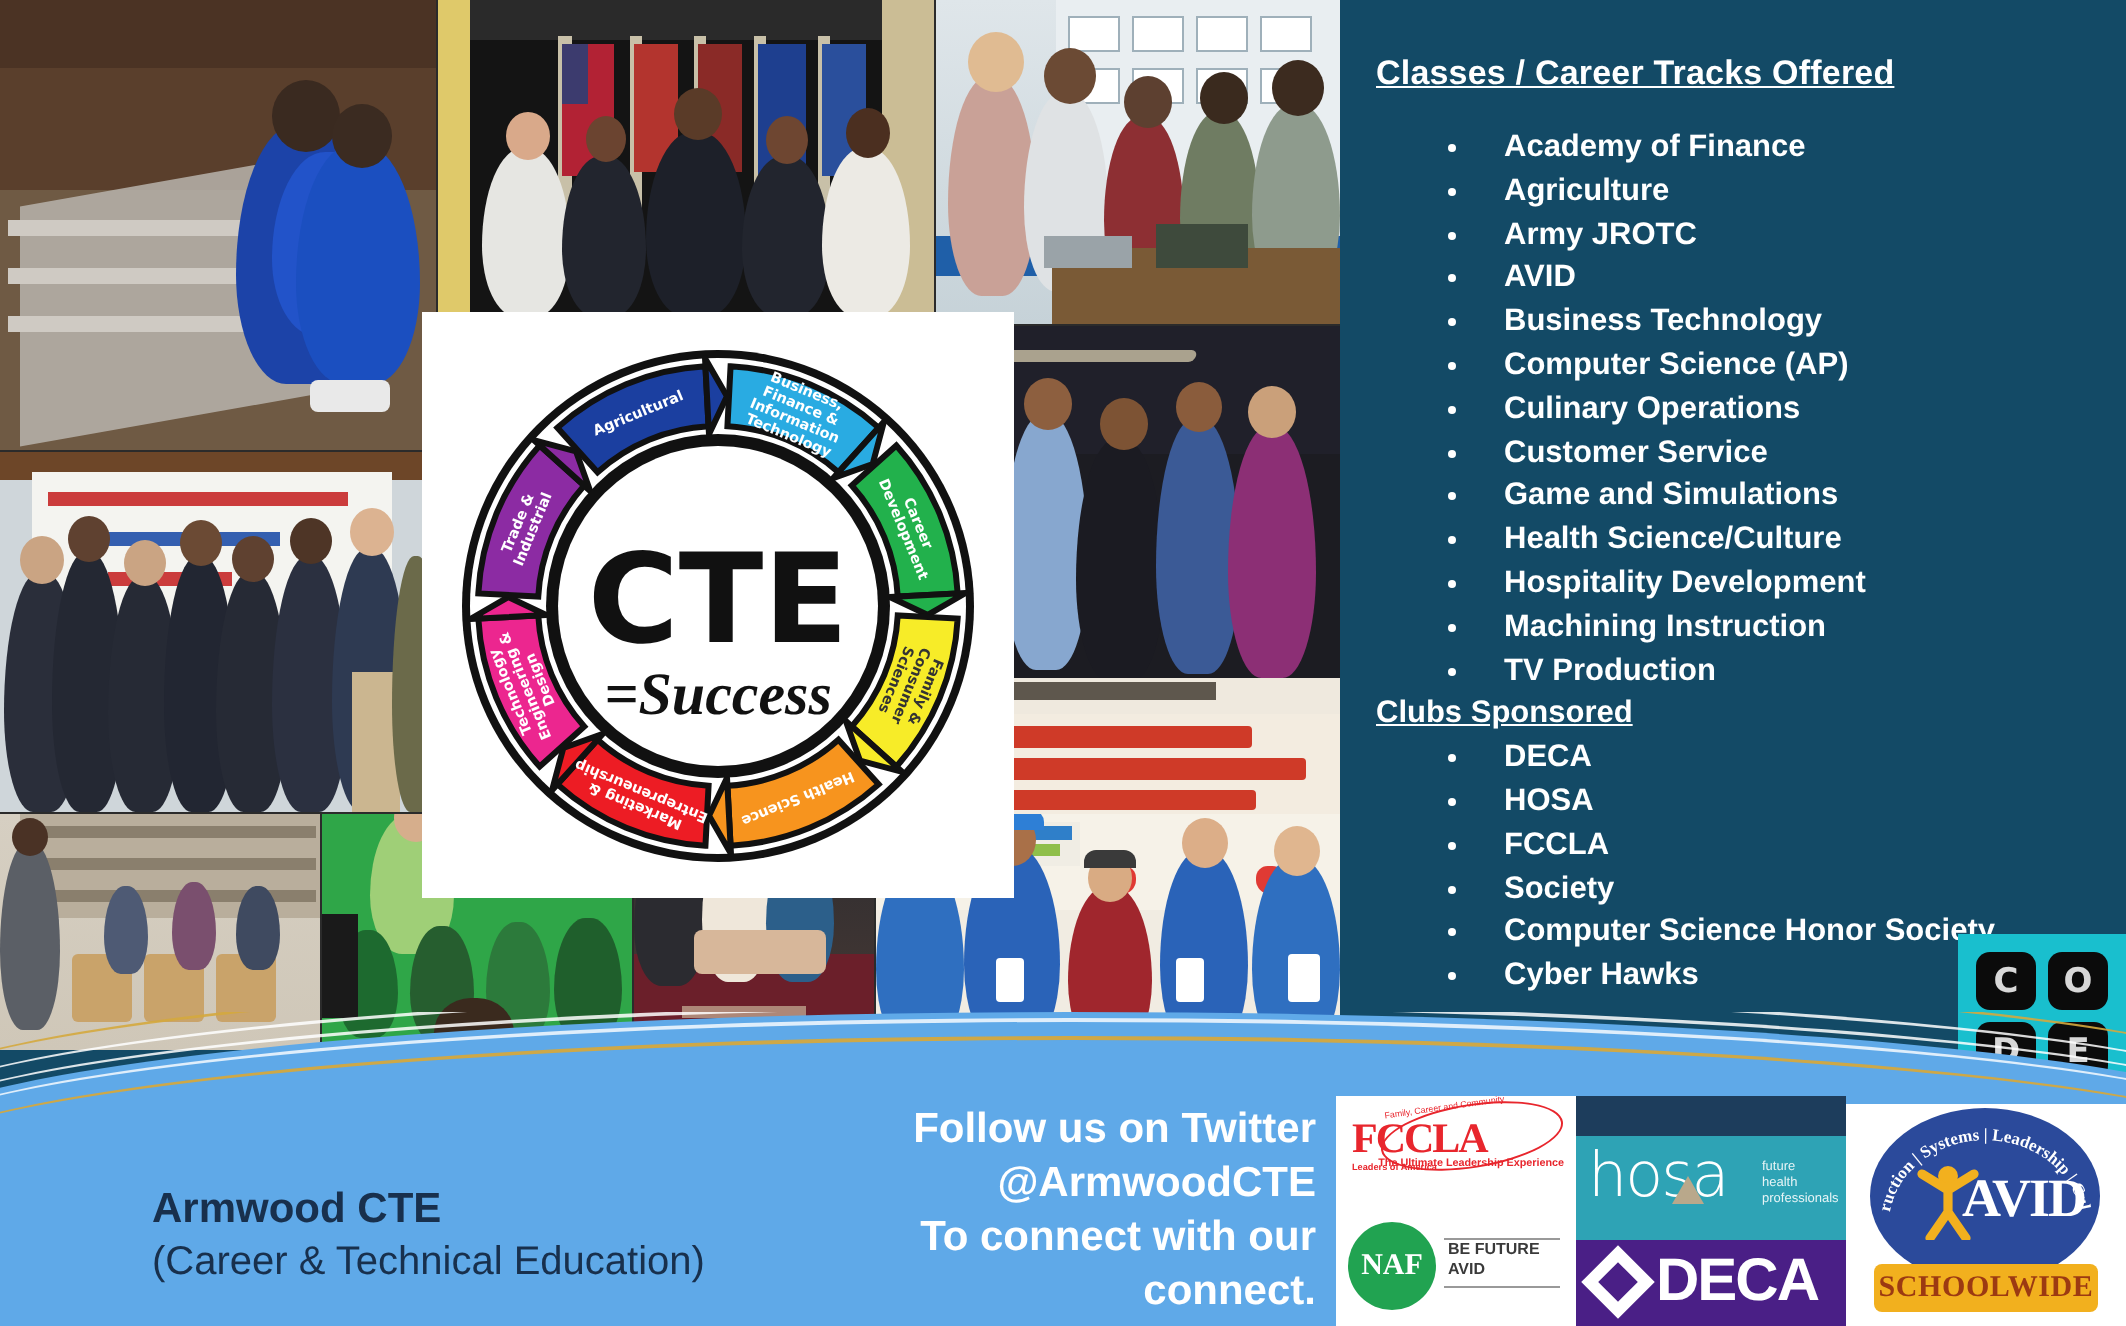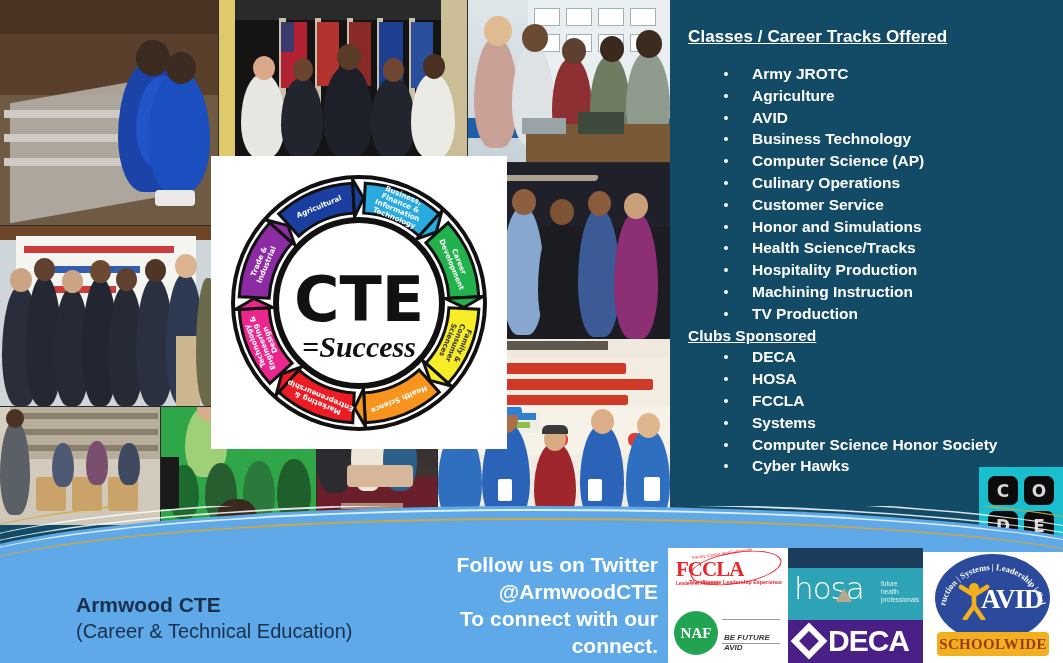--- a/index.html
+++ b/index.html
@@ -79,22 +79,22 @@
   .fccla-ell{position:absolute;left:22px;top:4px;width:90px;height:30px;border:1.6px solid #e8262d;
              border-radius:50%;transform:rotate(-9deg);}
   .fccla-sub{position:absolute;right:6px;top:31px;font-size:5.4px;font-weight:bold;color:#e8262d;
              line-height:6.6px;text-align:right;}
   .fccla-top{position:absolute;left:24px;top:3px;font-size:4.4px;color:#e8262d;transform:rotate(-8deg);}
   .fccla-left{position:absolute;left:8px;top:33px;font-size:4.6px;color:#e8262d;font-weight:bold;}
 
   .naf-c{position:absolute;left:6px;top:8px;width:44px;height:44px;border-radius:50%;background:#21a351;
          display:flex;align-items:center;justify-content:center;color:#fff;font-weight:bold;font-size:15px;
          font-family:"Liberation Serif",serif;}
-  .naf-t{position:absolute;left:56px;top:30px;font-size:8px;font-weight:bold;color:#3a3a3a;
-         line-height:9.5px;font-style:italic;}
+  .naf-t{position:absolute;left:56px;top:17px;font-size:8px;font-weight:bold;color:#3a3a3a;
+         line-height:9.5px;}
   .naf-rule{position:absolute;left:54px;top:16px;width:58px;height:1px;background:#999;}
   .naf-rule2{position:absolute;left:54px;top:40px;width:58px;height:1px;background:#999;}
 
   .hosa-top{position:absolute;left:0;top:0;width:135px;height:20px;background:#1d3d5c;}
   .hosa-band{position:absolute;left:0;top:20px;width:135px;height:52px;background:#2ea3b5;}
   .hosa-w{position:absolute;left:6px;top:22px;font-size:31px;color:#fff;font-weight:300;
           font-family:"DejaVu Sans",sans-serif;letter-spacing:-1px;}
   .hosa-tri{position:absolute;left:48px;top:40px;width:0;height:0;border-left:8px solid transparent;
             border-right:8px solid transparent;border-bottom:14px solid #b9a88b;}
   .hosa-sub{position:absolute;left:93px;top:32px;font-size:6.5px;color:#e6f4f6;line-height:8px;}
@@ -348,37 +348,38 @@
           <text x="132" y="150" text-anchor="middle" font-family="&quot;DejaVu Sans&quot;,sans-serif" font-size="62" font-weight="bold" fill="#111">CTE</text>
           <text x="132" y="186" text-anchor="middle" font-family="&quot;Liberation Serif&quot;,serif" font-size="30" font-style="italic" font-weight="bold" fill="#111">=Success</text>
         </svg>
       </div>
     </div>
   </div>
 
   <div class="panel">
     <div class="panel-head">Classes / Career Tracks Offered</div>
     <div class="list" id="panel-list" style="top:63px">
+        <div class="li">Academy of Finance</div>
+        <div class="li">Agriculture</div>
         <div class="li">Army JROTC</div>
-        <div class="li">Agriculture</div>
         <div class="li">AVID</div>
         <div class="li">Business Technology</div>
         <div class="li">Computer Science (AP)</div>
         <div class="li">Culinary Operations</div>
         <div class="li">Customer Service</div>
-        <div class="li">Honor and Simulations</div>
-        <div class="li">Health Science/Tracks</div>
-        <div class="li">Hospitality Production</div>
+        <div class="li">Game and Simulations</div>
+        <div class="li">Health Science/Culture</div>
+        <div class="li">Hospitality Development</div>
         <div class="li">Machining Instruction</div>
         <div class="li">TV Production</div>
         <div class="subhead">Clubs Sponsored</div>
         <div class="li" style="padding-right: 18px;">DECA</div>
         <div class="li" style="padding-right: 18px;">HOSA</div>
         <div class="li" style="padding-right: 18px;">FCCLA</div>
-        <div class="li" style="padding-right: 18px;">Systems</div>
+        <div class="li" style="padding-right: 18px;">Society</div>
         <div class="li" style="padding-right: 18px;">Computer Science Honor Society</div>
         <div class="li" style="padding-right: 18px;">Cyber Hawks</div>
       </div>
   </div>
 
   <div class="codelogo">
     <div class="codetile">C</div>
     <div class="codetile">O</div>
     <div class="codetile">D</div>
     <div class="codetile">E</div>

